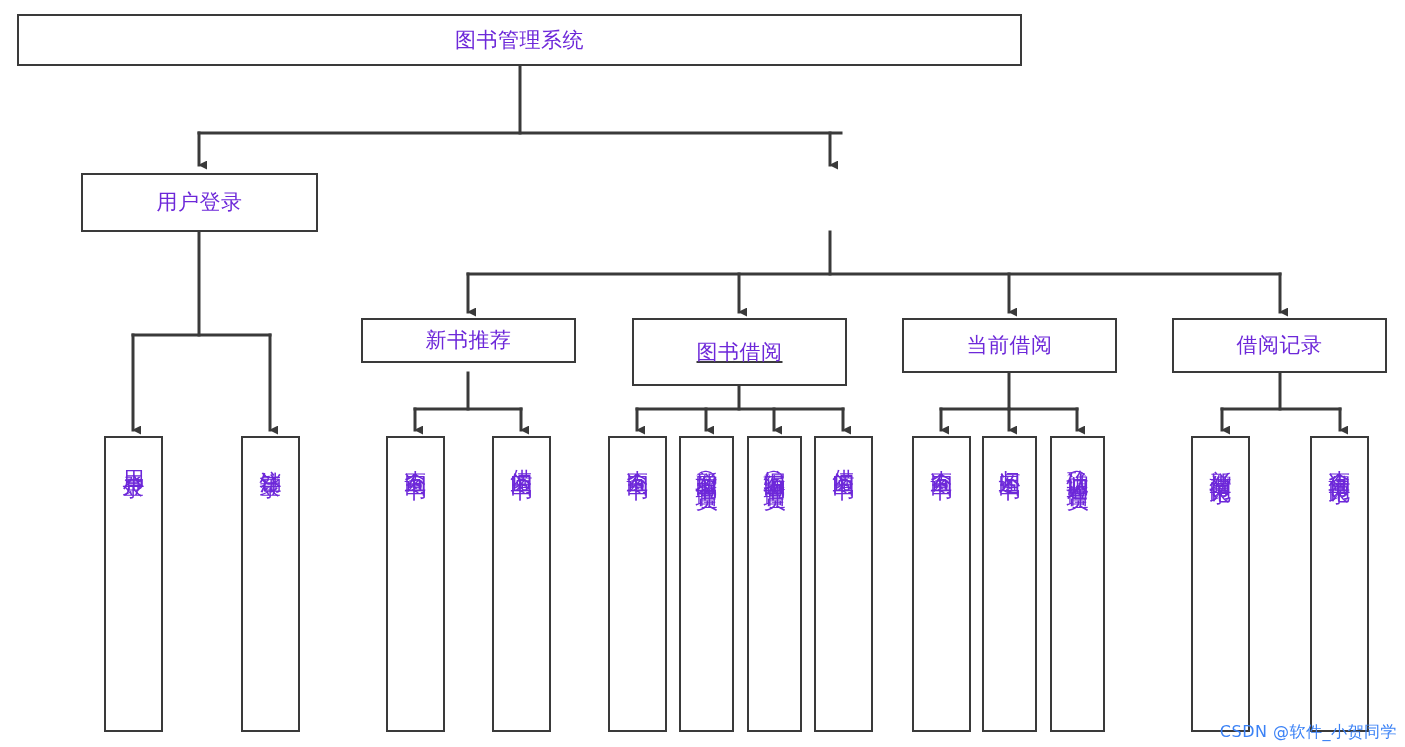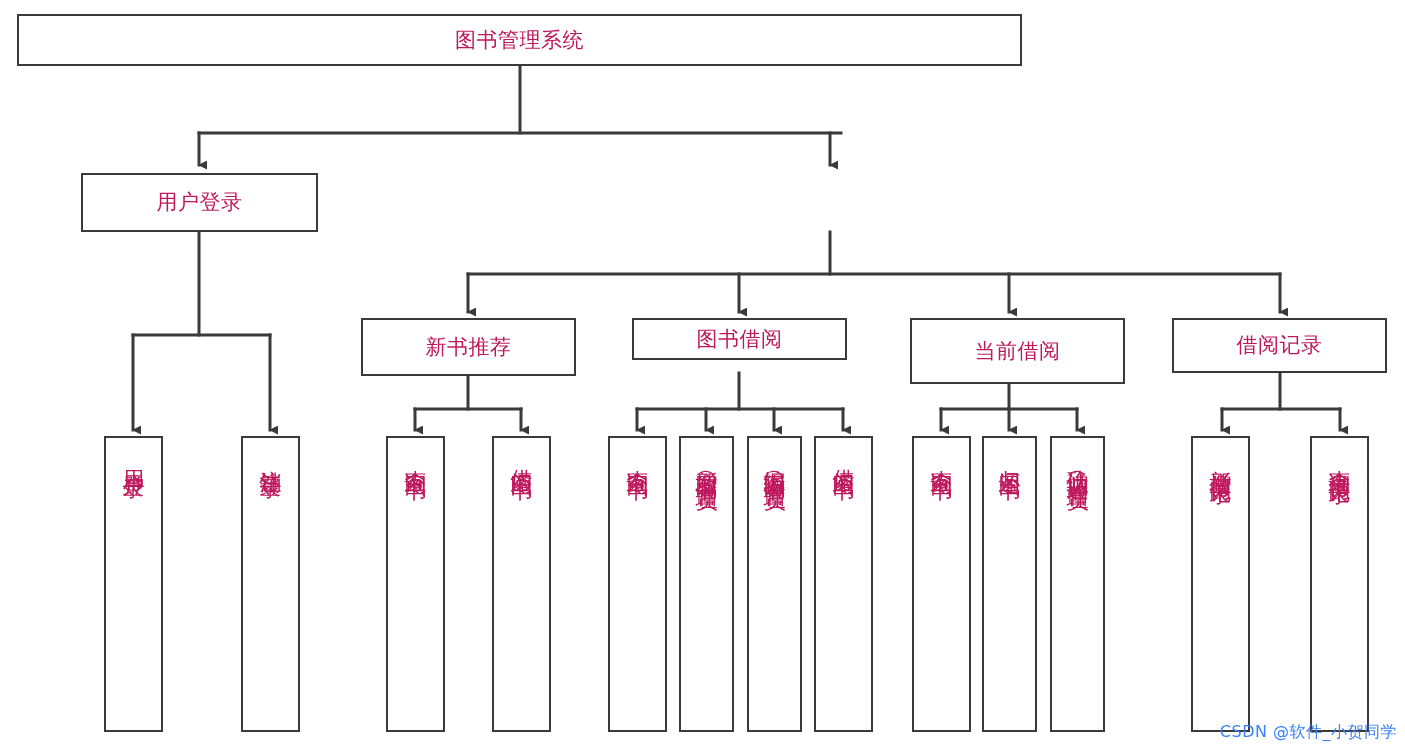--- a/index.html
+++ b/index.html
@@ -36,21 +36,21 @@
     display: flex;
     align-items: center;
     justify-content: center;
     color: #3c3c3c;
   }
   .node .label {
     display: block;
     line-height: 1.18;
     letter-spacing: 0.5px;
     white-space: nowrap;
-    color: #be185d;
+    color: #6d28d9;
   }
   .node.horiz .label {
     font-size: 21px;
     writing-mode: horizontal-tb;
   }
   .node.vert {
     align-items: flex-start;
     padding-top: 14px;
   }
   .node.vert .label {
@@ -131,29 +131,29 @@
 
   <div class="node horiz" style="left:17px; top:14px; width:1005px; height:52px;">
     <span class="label">图书管理系统</span>
   </div>
 
   <div class="node horiz" style="left:81px; top:173px; width:237px; height:59px;">
     <span class="label">用户登录</span>
   </div>
 
 
-  <div class="node horiz" style="left:361px; top:318px; width:215px; height:58px;justify-content:center;">
+  <div class="node horiz" style="left:361px; top:318px; width:215px; height:45px;justify-content:center;">
     <span class="label">新书推荐</span>
   </div>
 
-  <div class="node horiz" style="left:632px; top:318px; width:215px; height:42px;">
+  <div class="node horiz" style="left:632px; top:318px; width:215px; height:68px;text-decoration:underline;">
     <span class="label">图书借阅</span>
   </div>
 
-  <div class="node horiz" style="left:902px; top:318px; width:215px; height:66px;margin-left:8px;">
+  <div class="node horiz" style="left:902px; top:318px; width:215px; height:55px;">
     <span class="label">当前借阅</span>
   </div>
 
   <div class="node horiz" style="left:1172px; top:318px; width:215px; height:55px;">
     <span class="label">借阅记录</span>
   </div>
 
   <div class="node vert" style="left:104px; top:436px; width:59px; height:296px;">
     <span class="label">用户登录</span>
   </div>

